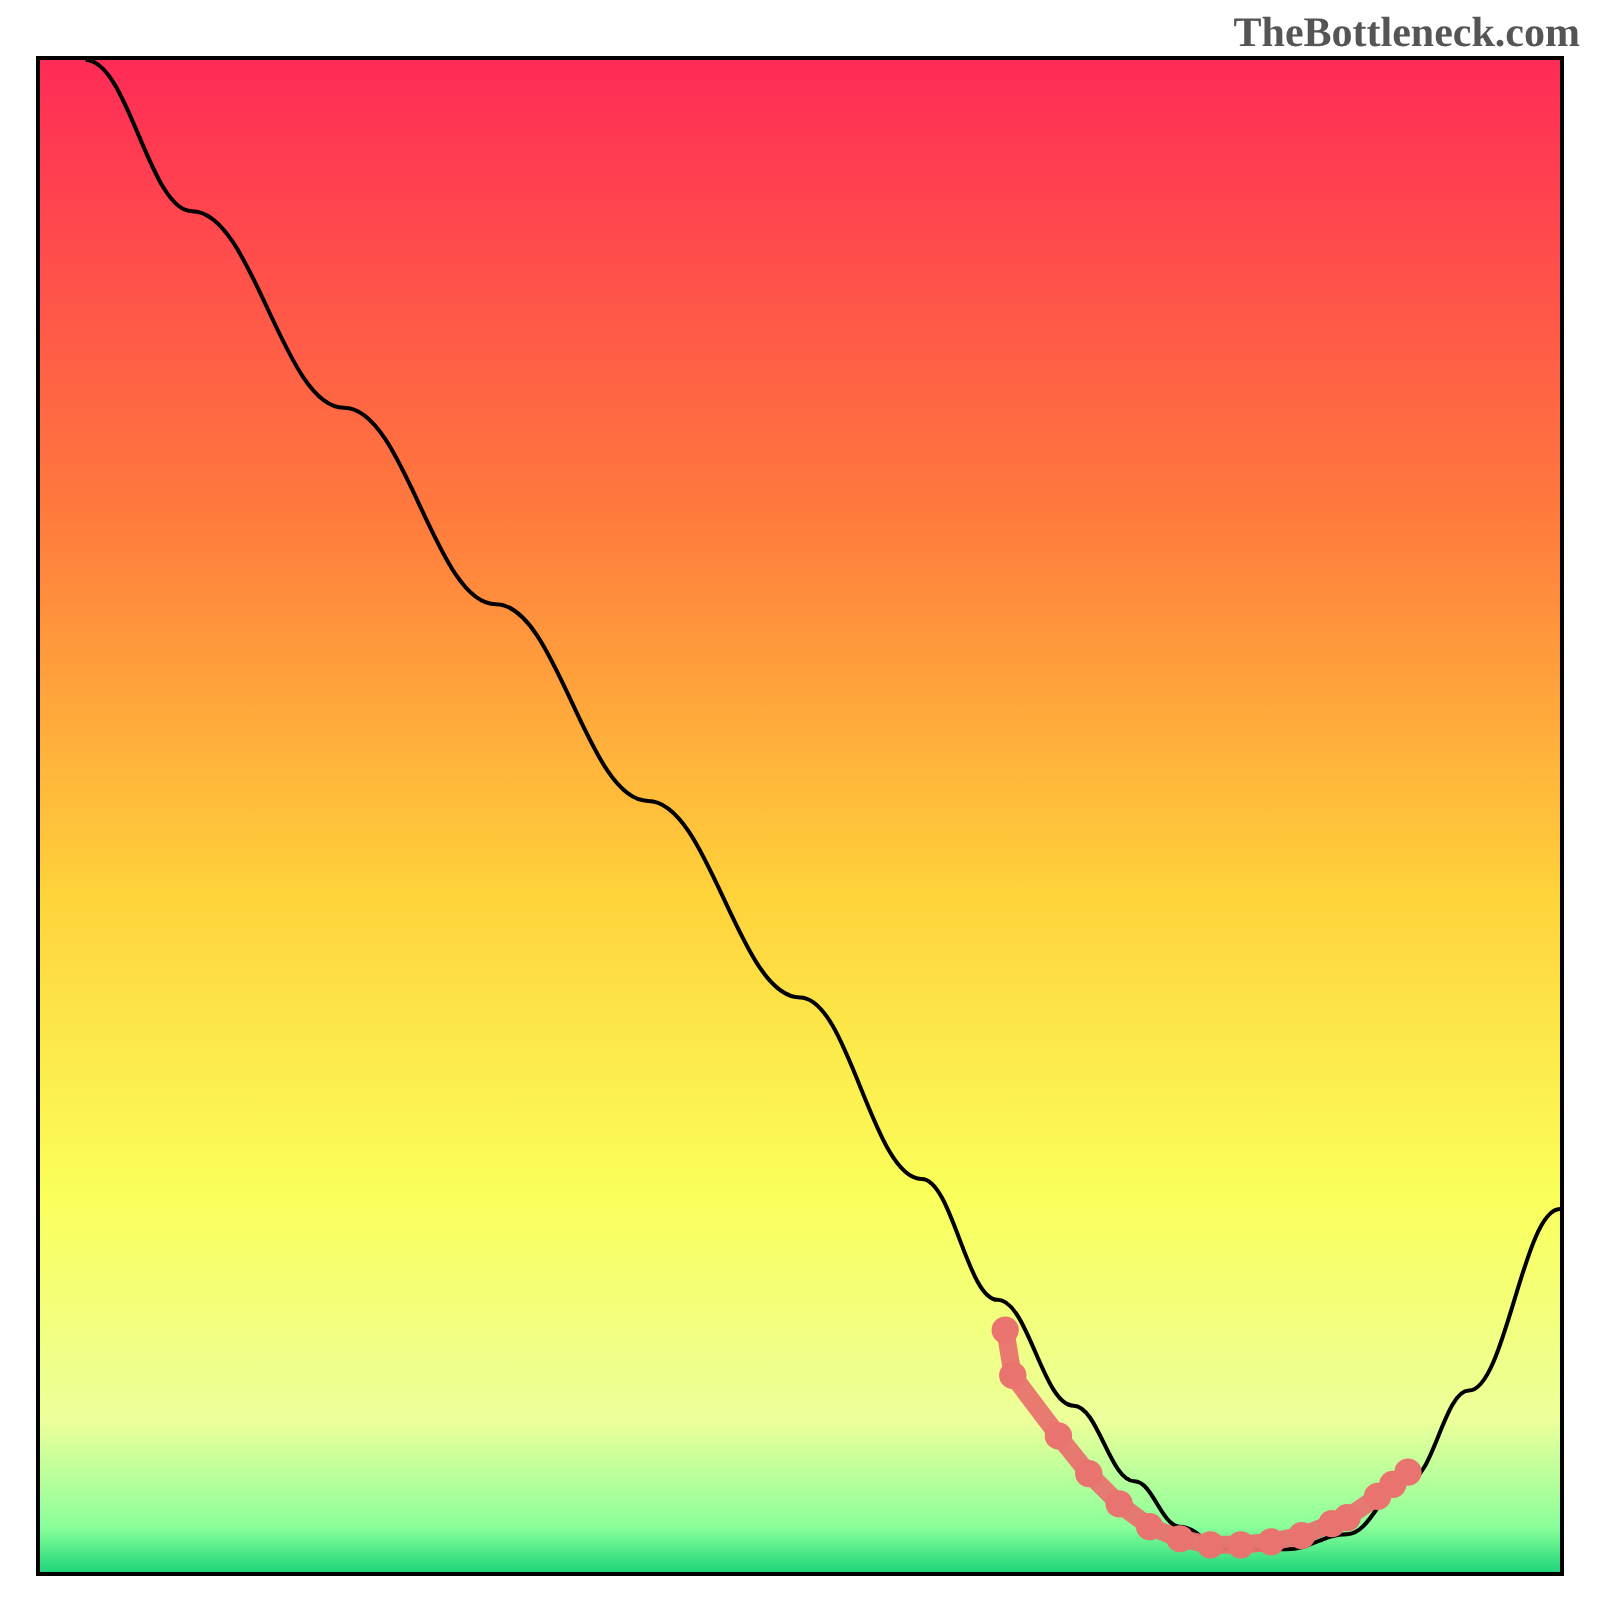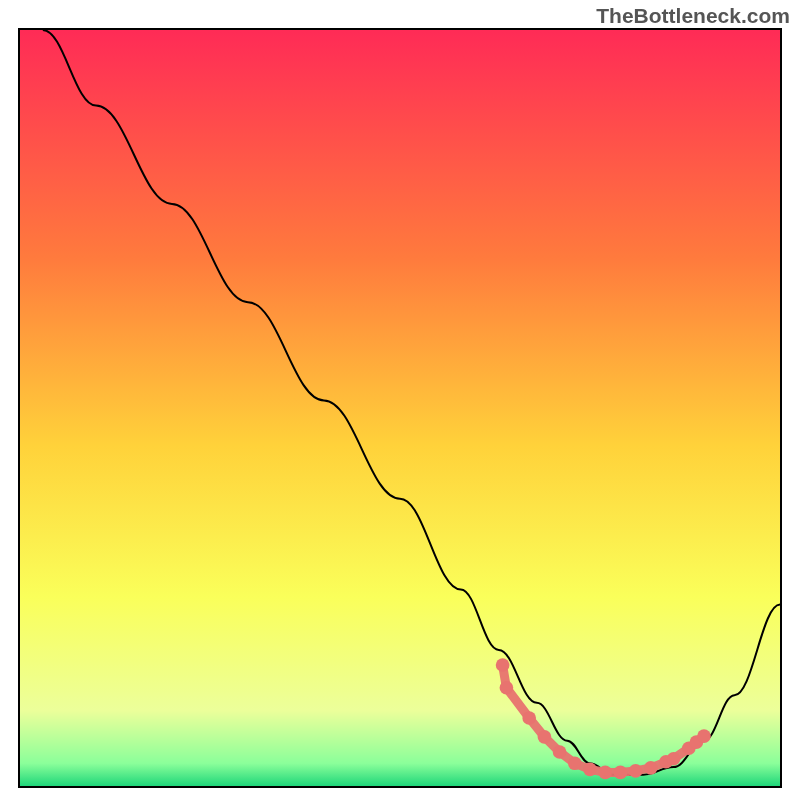--- a/index.html
+++ b/index.html
@@ -16,20 +16,21 @@
     height: 800px;
   }
   .watermark {
     position: absolute;
     top: 4px;
     right: 10px;
     font-size: 21px;
     color: #555;
     font-weight: bold;
     z-index: 10;
+    font-family: Liberation Serif, serif;
   }
   .chart-box {
     position: absolute;
     top: 28px;
     left: 18px;
     width: 764px;
     height: 760px;
     border: 2.5px solid #000;
     box-sizing: border-box;
   }

